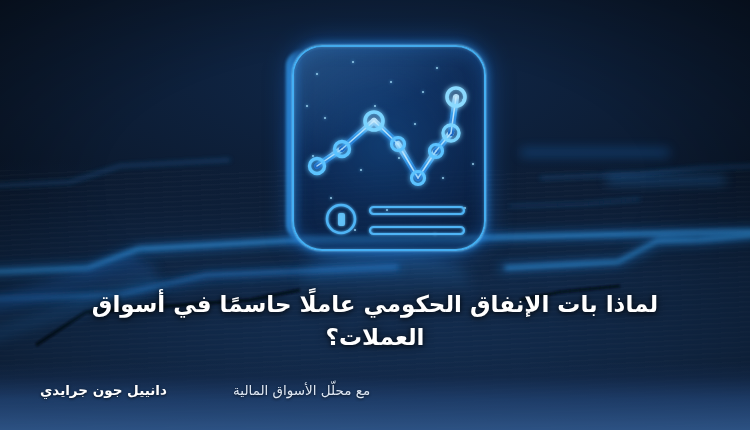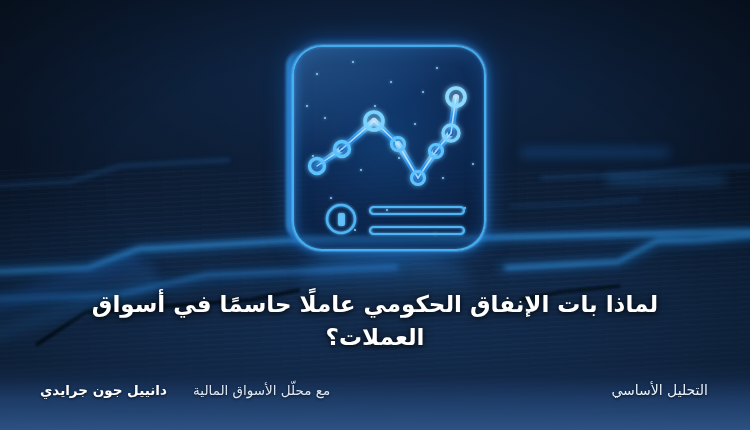--- a/index.html
+++ b/index.html
@@ -136,21 +136,21 @@
   }
 
   .byline{
     position:absolute;right:auto;left:40px;top:382px;
     direction:rtl;
     color:#e9f1fb;
     font-size:13.5px;
     white-space:nowrap;
     text-shadow:0 1px 3px rgba(0,0,0,.7);
   }
-  .byline .prefix{font-weight:normal;opacity:.95;}
+  .byline .prefix{font-weight:normal;opacity:.95;margin-left:40px;}
   .byline .author{font-weight:bold;color:#ffffff;margin-right:22px;}
 
   .category{
     position:absolute;right:42px;top:382px;
     direction:rtl;
     color:#e9f1fb;
     font-size:14px;
     white-space:nowrap;
     text-shadow:0 1px 3px rgba(0,0,0,.7);
   }
@@ -322,15 +322,14 @@
 
   <div class="headline">لماذا بات الإنفاق الحكومي عاملًا حاسمًا في أسواق العملات؟</div>
 
   <div class="footer-band"></div>
 
   <div class="byline">
     <span class="prefix">مع محلّل الأسواق المالية</span>
     <span class="author">دانييل جون جرايدي</span>
   </div>
 
-  <div class="category">التحليل الأساسي</div>
 
 </div>
 
 </body></html>

